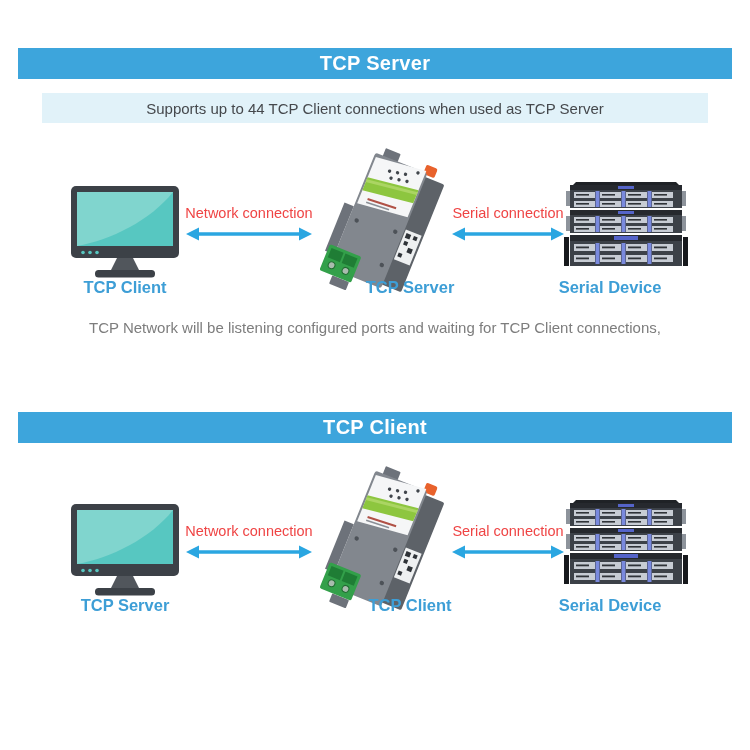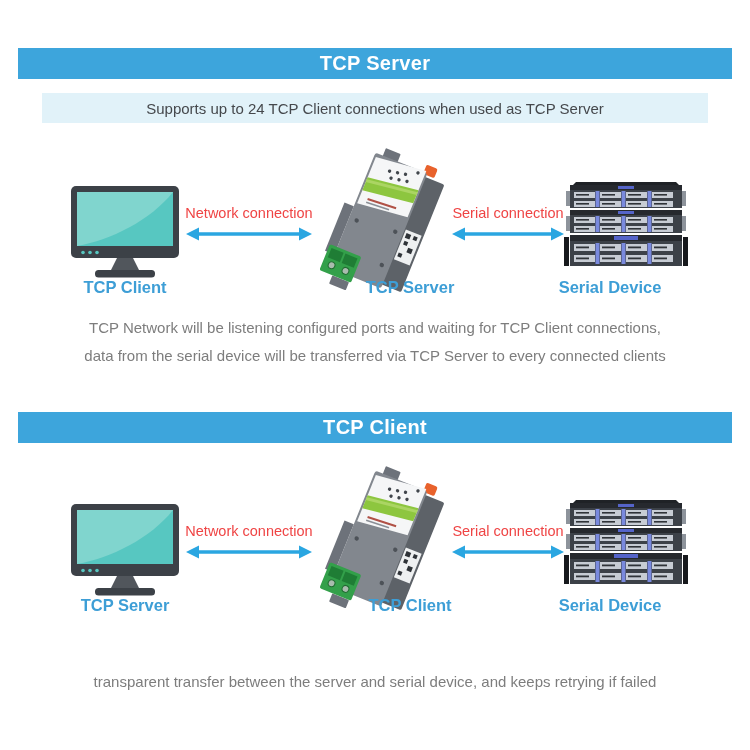--- a/index.html
+++ b/index.html
@@ -52,21 +52,21 @@
     position:absolute;top:266px;left:0;width:750px;margin:0;
     text-align:center;color:#7d7d7d;font-size:15px;line-height:27.5px;
   }
   #section-2 .desc{top:228px;}
 </style>
 </head>
 <body>
 
 <div class="section" id="section-1">
   <div class="header-bar">TCP Server</div>
-  <div class="subtitle-bar">Supports up to 24 TCP Client connections when used as TCP Server</div>
+  <div class="subtitle-bar">Supports up to 44 TCP Client connections when used as TCP Server</div>
 
   <div class="diagram">
 
     <span class="icon-wrap computer-wrap">
       <svg width="108" height="92" viewBox="0 0 108 92">
         <rect x="0" y="0" width="108" height="72" rx="5" fill="#3c4147"></rect>
         <rect x="6" y="6" width="96" height="54" fill="#57c7c1"></rect>
         <path d="M6,60 C 40,54 80,34 102,6 L6,6 Z" fill="#80d5ce"></path>
         <circle cx="12" cy="66.5" r="1.8" fill="#57c7c1"></circle>
         <circle cx="19" cy="66.5" r="1.8" fill="#57c7c1"></circle>
@@ -232,21 +232,20 @@
             <rect x="59.5" y="61" width="4" height="21"></rect>
           <rect x="85.5" y="61" width="4" height="21"></rect>
         </g>
       </svg>
     </span>
     <div class="node-label rack-label">Serial Device</div>
   </div>
 
   <p class="desc">
     <span>TCP Network will be listening configured ports and waiting for TCP Client connections,</span><br>
-    <span>data from the serial device will be transferred via TCP Server to every connected clients</span>
   </p>
 </div>
 
 <div class="section" id="section-2">
   <div class="header-bar">TCP Client</div>
 
   <div class="diagram">
 
     <span class="icon-wrap computer-wrap">
       <svg width="108" height="92" viewBox="0 0 108 92">
@@ -414,15 +413,14 @@
             <rect x="59.5" y="61" width="4" height="21"></rect>
           <rect x="85.5" y="61" width="4" height="21"></rect>
         </g>
       </svg>
     </span>
     <div class="node-label rack-label">Serial Device</div>
   </div>
 
   <p class="desc">
     <br>
-    <span>transparent transfer between the server and serial device, and keeps retrying if failed</span>
   </p>
 </div>
 
 </body></html>

